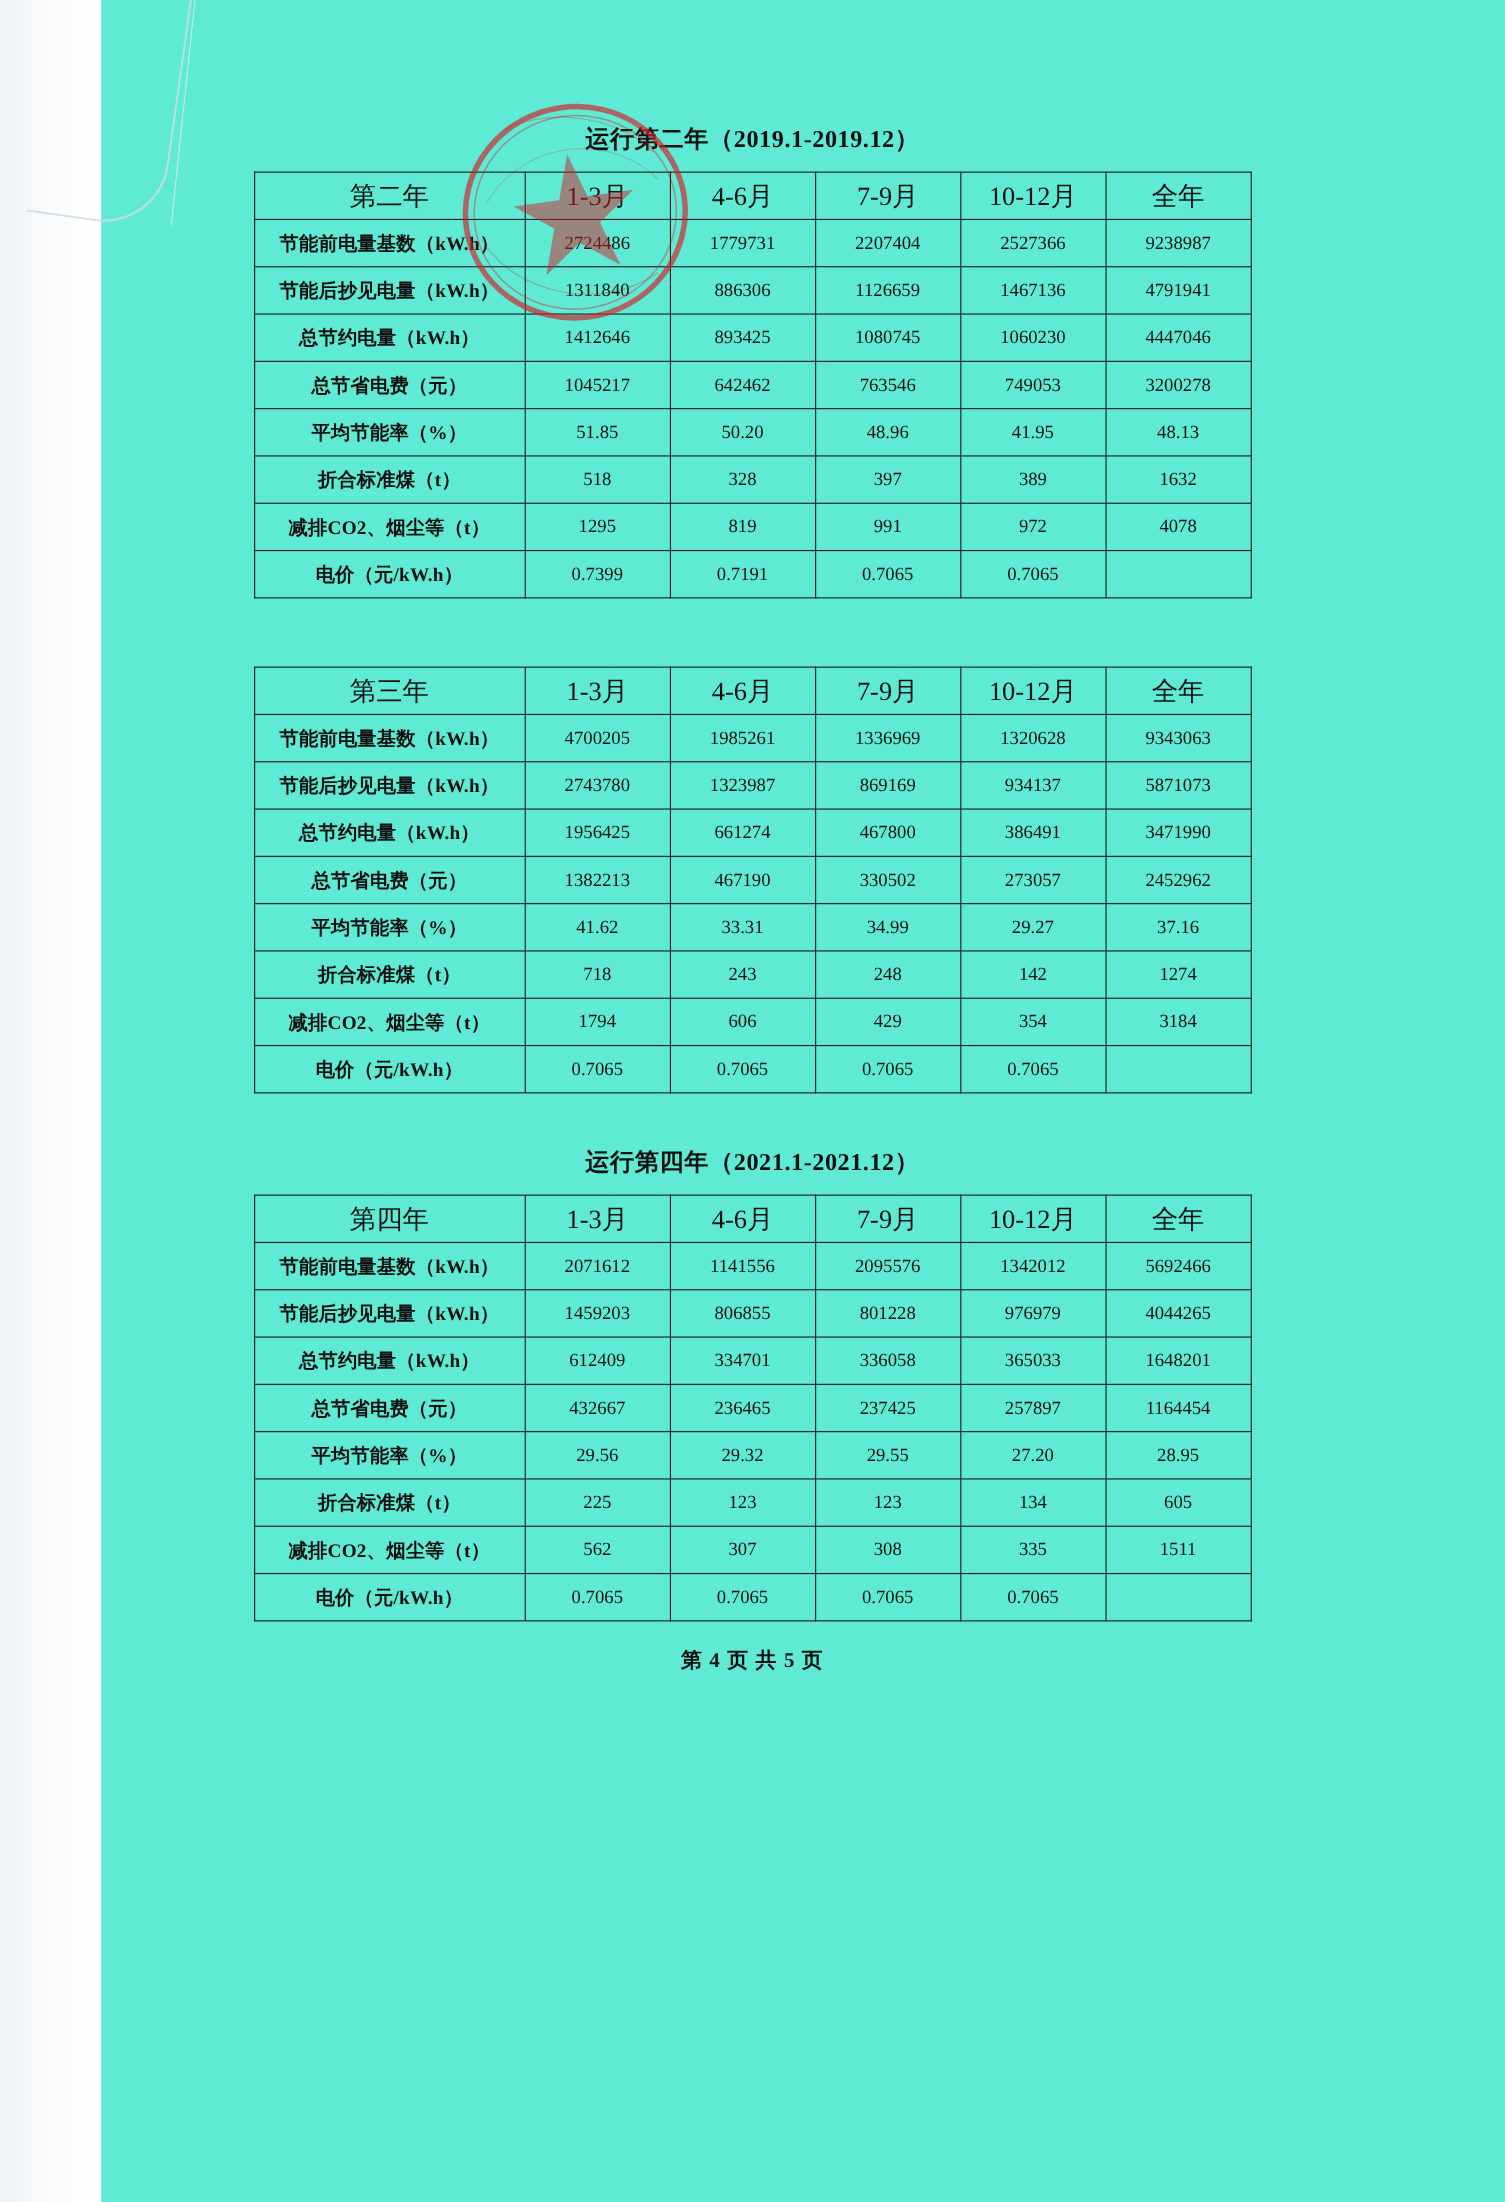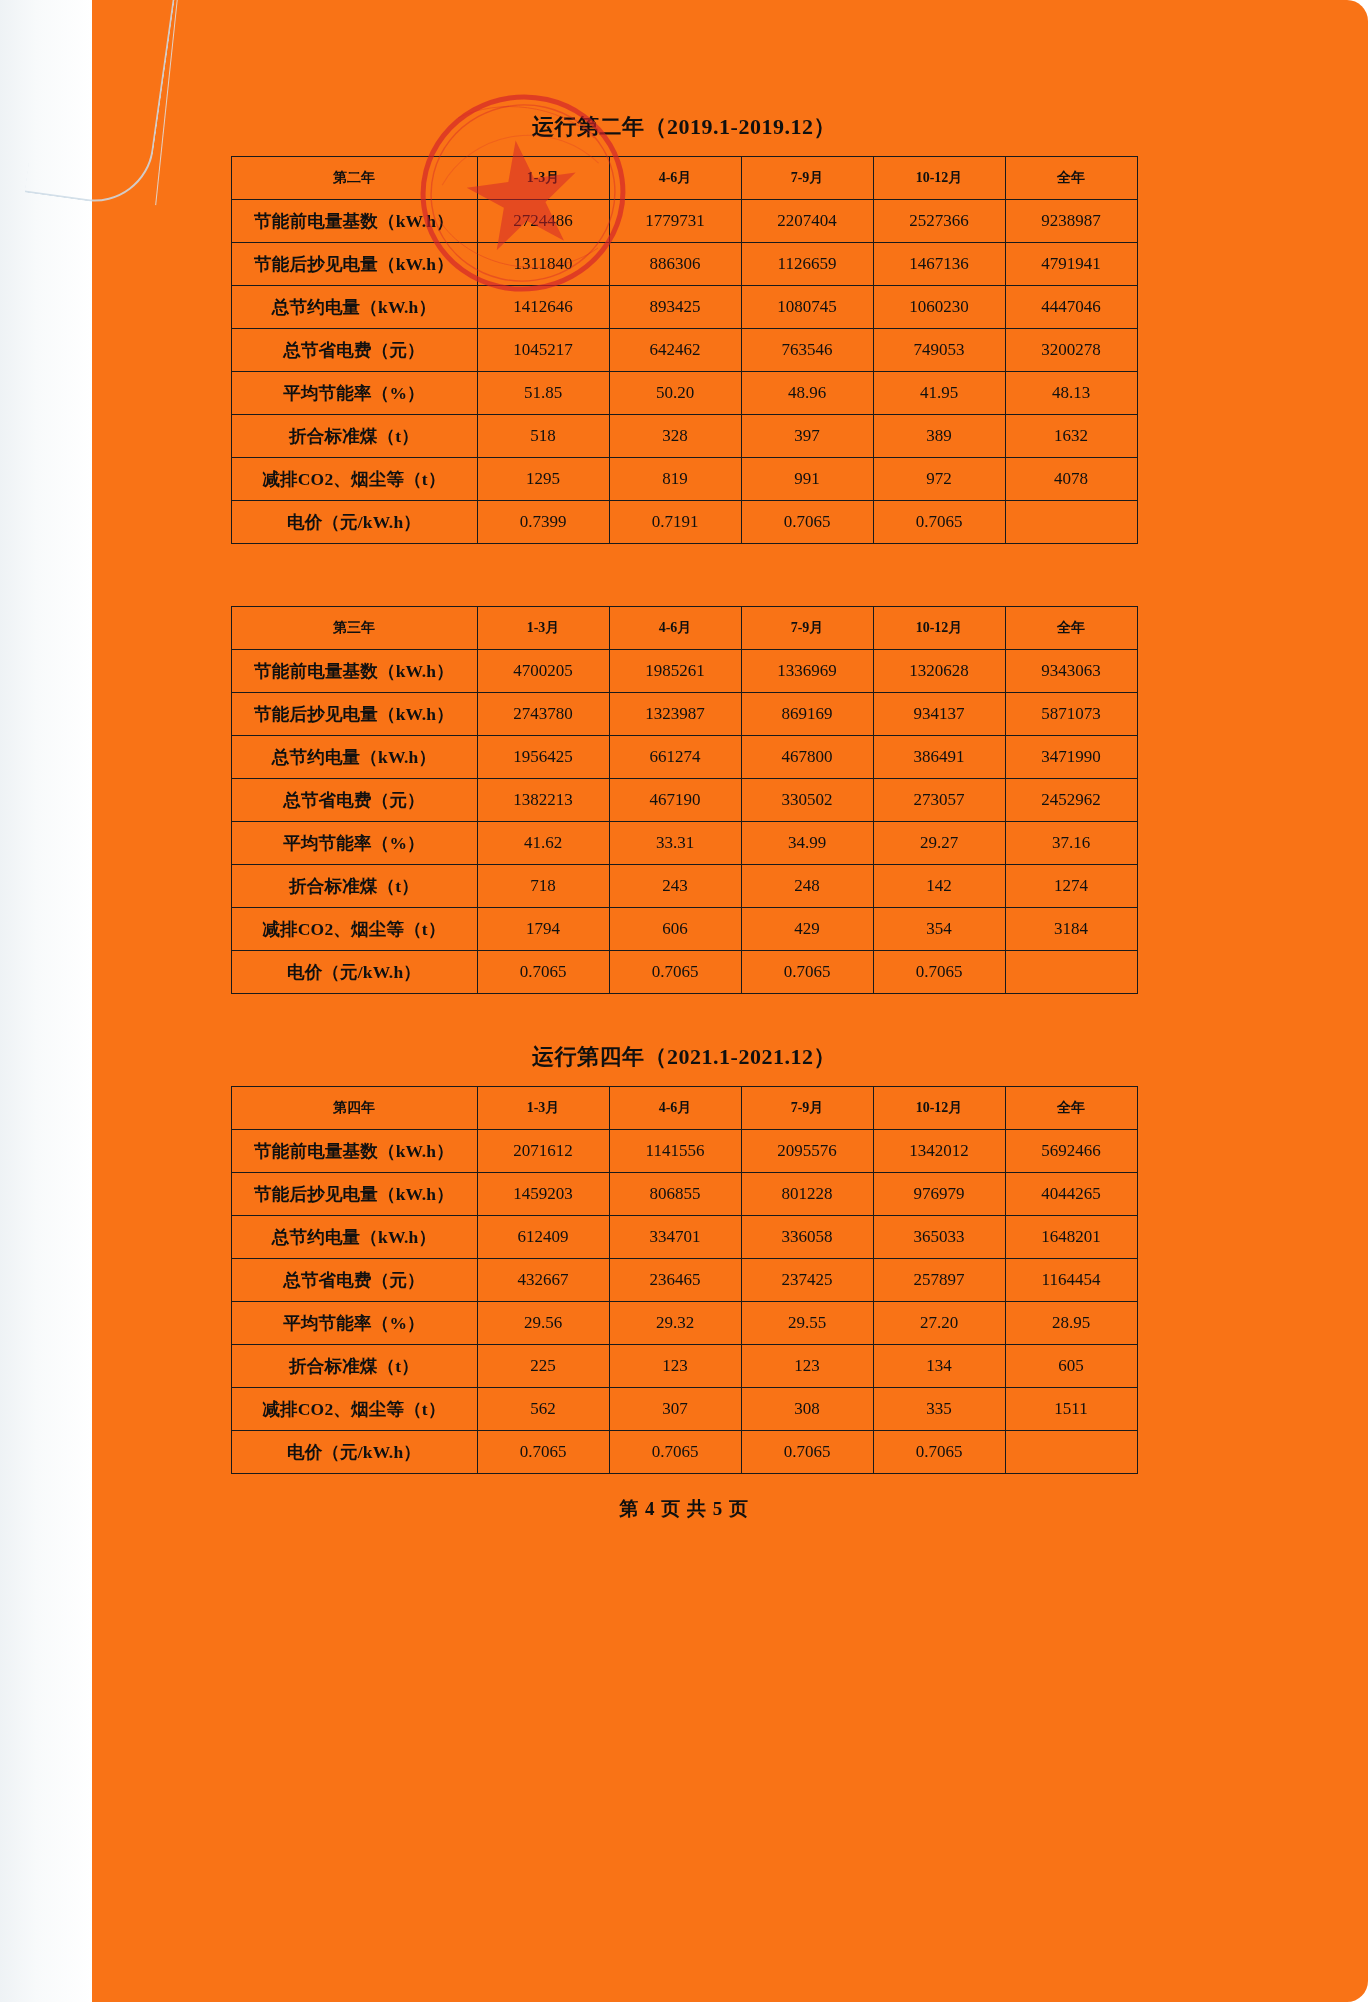--- a/index.html
+++ b/index.html
@@ -13,22 +13,21 @@
     position: relative;
     font-family: "Liberation Serif", "DejaVu Serif", serif;
     color: #10100f;
     overflow: hidden;
   }
 
   
   .page {
     position: absolute;
     inset: 0;
-    background: #f97316;
-    border-radius: 21px;
+    background: #5eead4;
   }
 
   
   .scan-edge-left {
     position: absolute;
     left: 0; top: 0;
     width: 92px; height: 100%;
     background: linear-gradient(to right, #eef2f5 0%, #f8fafb 40%, #ffffff 100%);
   }
   .scan-corner {
@@ -80,22 +79,22 @@
     height: 42px;
     padding: 0 2px;
     font-family: "Liberation Serif", "DejaVu Serif", serif;
   }
   table.data td.rowhead {
     font-weight: bold;
     font-size: 17.5px;
     letter-spacing: .2px;
   }
   table.data td.colhead {
-    font-weight: bold;
-    font-size: 14px;
+    font-weight: normal;
+    font-size: 24px;
   }
   table.data td.num {
     font-family: "Liberation Serif", "DejaVu Serif", serif;
     font-size: 17px;
   }
   table.data td.empty { }
 
   
   col.c0 { width: 246px; }
   col.c1 { width: 132px; }

